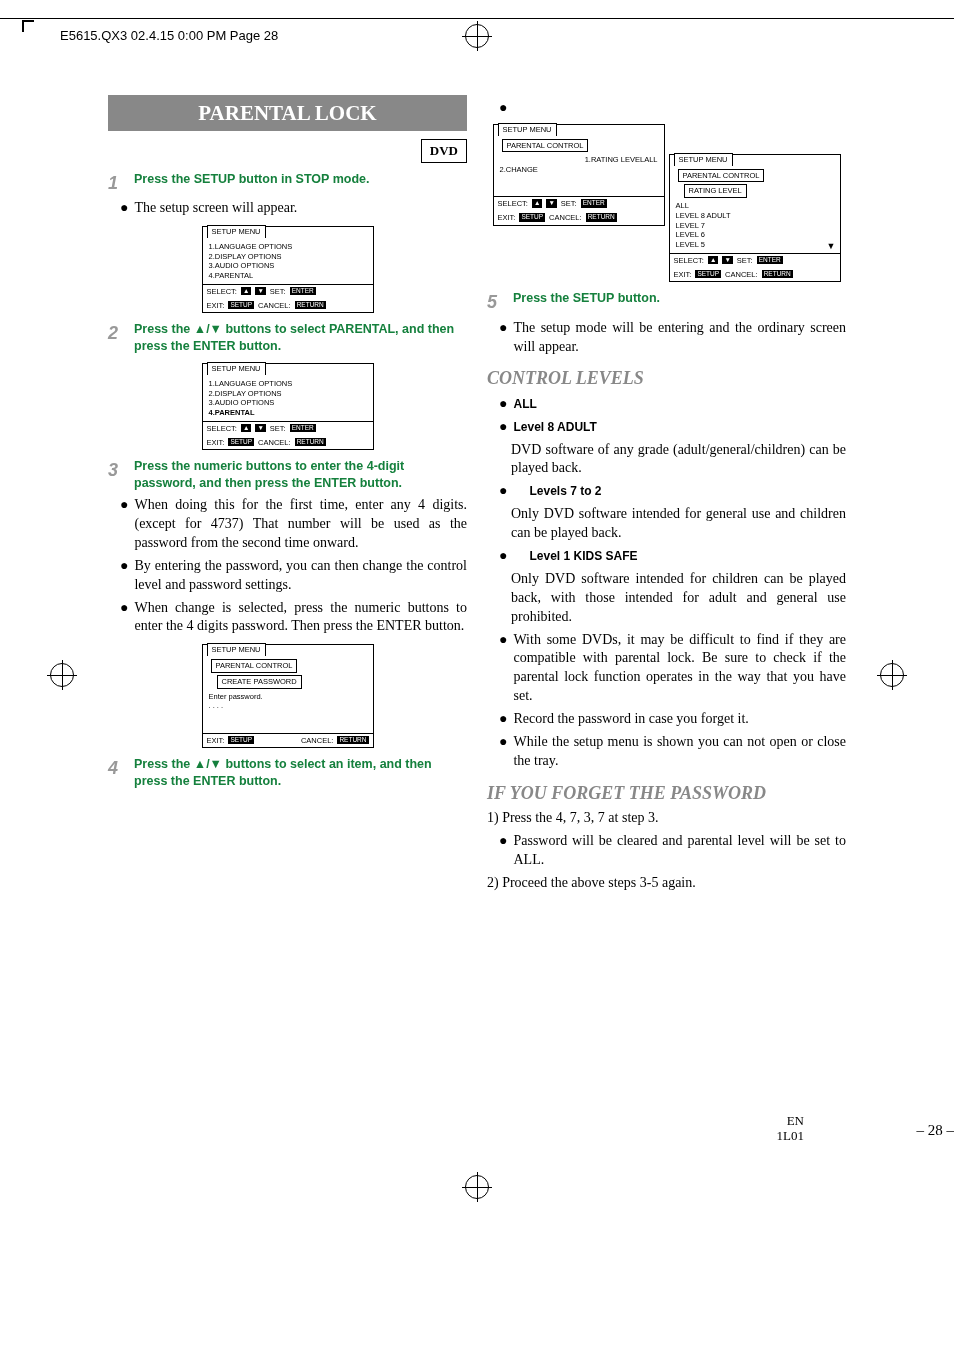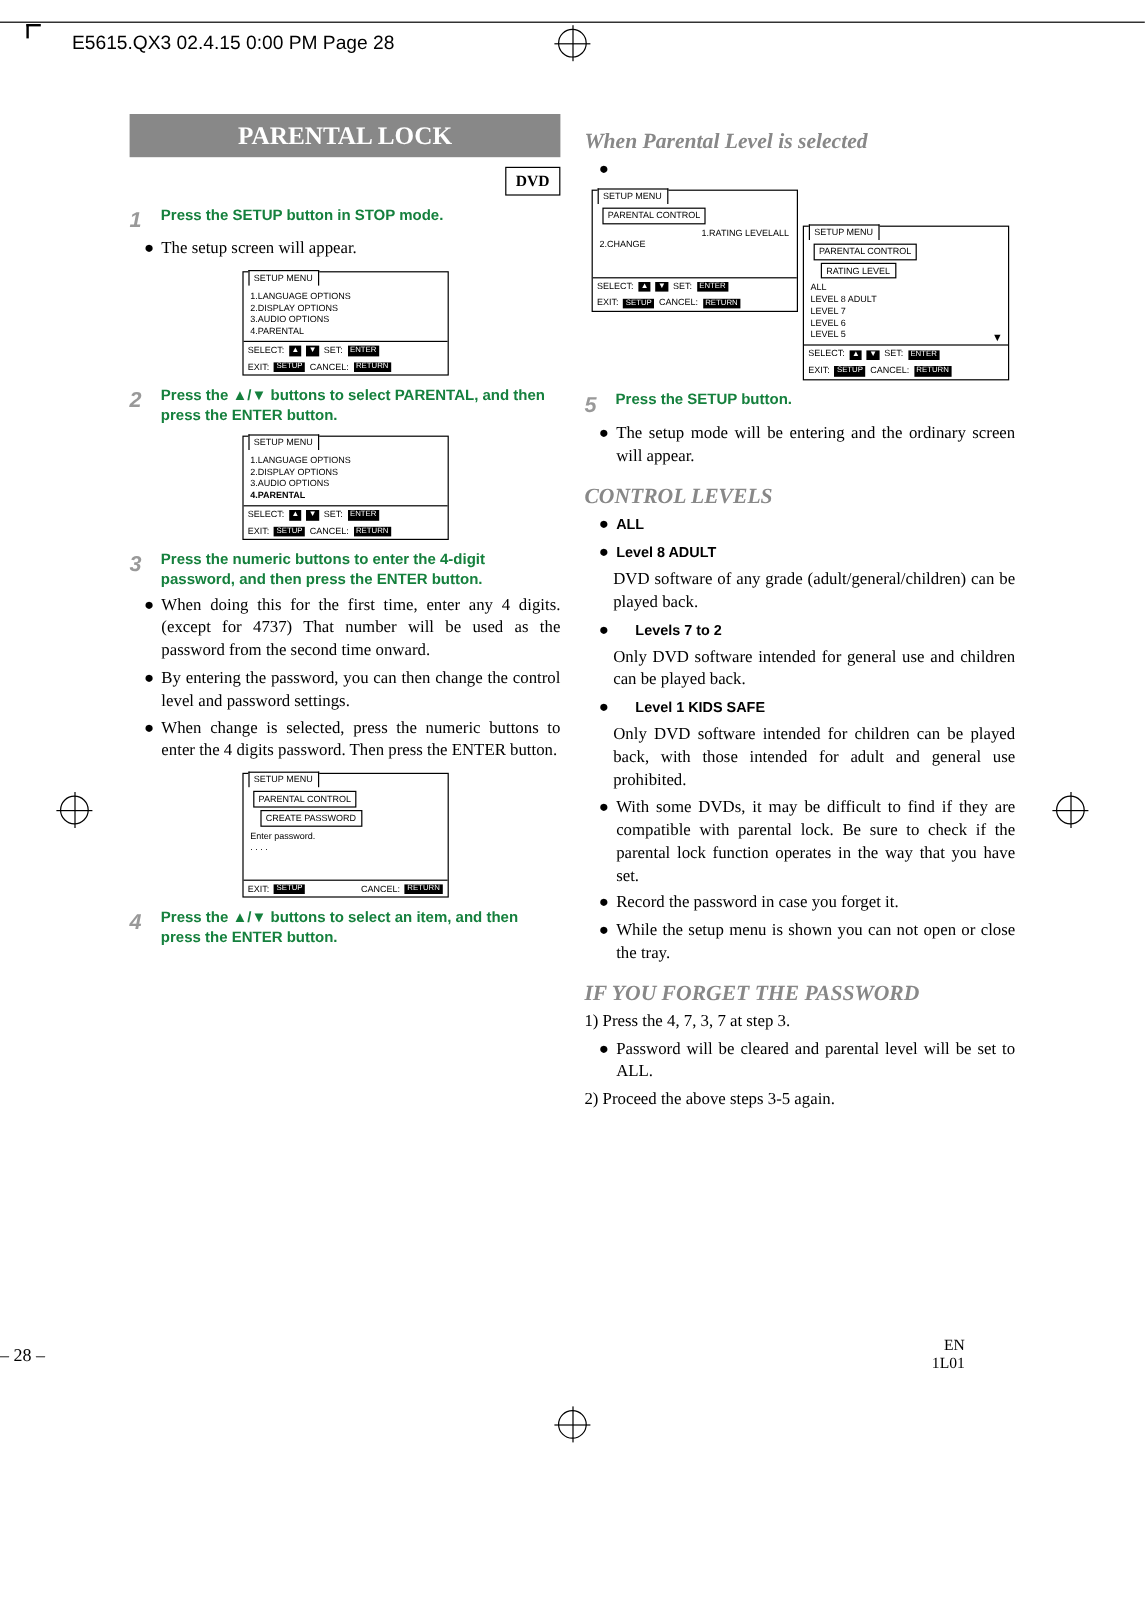--- a/index.html
+++ b/index.html
@@ -1,18 +1,18 @@
 <!DOCTYPE html>
 <html><head>
 <meta charset="utf-8">
 <style>
   body{margin:0;font-family:"Times New Roman",serif;font-size:14px;color:#000;background:#fff}
   .page{width:954px;height:1349px;position:relative;margin:0 auto;background:#fff}
   .hdr-line{position:absolute;top:18px;left:0;right:0;border-top:1px solid #000}
-  .hdr-txt{position:absolute;top:28px;left:60px;font-family:Arial,sans-serif;font-size:16px}
+  .hdr-txt{position:absolute;top:28px;left:60px;font-family:Arial,sans-serif;font-size:13px}
   .crop-tl{position:absolute;top:20px;left:22px;width:12px;height:12px}
   .crop-tl::before{content:"";position:absolute;top:0;left:0;width:2px;height:12px;background:#000}
   .crop-tl::after{content:"";position:absolute;top:0;left:0;width:12px;height:2px;background:#000}
   .reg{position:absolute;width:22px;height:22px;border:1px solid #000;border-radius:50%}
   .reg::before{content:"";position:absolute;left:50%;top:-4px;height:30px;border-left:1px solid #000}
   .reg::after{content:"";position:absolute;top:50%;left:-4px;width:30px;border-top:1px solid #000}
   .reg-top{top:24px;left:50%;transform:translateX(-50%)}
   .reg-right{top:50%;right:50px;transform:translateY(-50%)}
   .reg-left{top:50%;left:50px;transform:translateY(-50%)}
   .reg-bot{bottom:150px;left:50%;transform:translateX(-50%)}
@@ -29,28 +29,28 @@
   .bp-txt{flex:1;text-align:justify}
   .ind{margin-left:24px;text-align:justify}
   .subhead{color:#888;font-family:"Times New Roman",serif;font-style:italic;font-weight:bold;font-size:18px;margin:10px 0 4px}
   .bold-hdr{font-family:Arial,sans-serif;font-weight:bold;font-size:12px;margin-left:24px}
   .notes{font-weight:bold;margin-top:10px}
   
   .menu{border:1px solid #000;width:170px;margin:8px auto 6px;font-family:Arial,sans-serif;font-size:7.5px;line-height:1.3}
   .menu-tab{border:1px solid #000;border-bottom:none;display:inline-block;padding:1px 4px;margin-left:4px;margin-top:-1px;background:#fff;position:relative;top:-1px}
   .menu-body{padding:3px 6px 3px 6px;min-height:38px}
   .menu-line{display:flex;justify-content:flex-end}
-  .menu-foot{border-top:1px solid #000;padding:2px 4px;display:flex;flex-wrap:wrap;gap:2px 4px;align-items:flex-end}
+  .menu-foot{border-top:1px solid #000;padding:2px 4px;display:flex;flex-wrap:wrap;gap:2px 4px;align-items:flex-start}
   .kbox{background:#000;color:#fff;padding:0 2px;font-size:6.5px;display:inline-block}
   .sel-item{font-weight:bold}
   .menu-sub{border:1px solid #000;margin:2px 4px 0 8px;padding:1px 4px;display:inline-block;background:#fff}
   .menu-group{display:flex;gap:4px;justify-content:center;flex-wrap:wrap;margin:6px 0}
   .menu-wrap{display:inline-block;vertical-align:top}
   .tri{font-size:9px}
-  .foot{position:absolute;bottom:210px;left:0;right:0;text-align:left;font-size:15px}
+  .foot{position:absolute;bottom:210px;left:0;right:0;text-align:right;font-size:15px}
   .foot-en{position:absolute;bottom:205px;right:150px;font-size:13px;text-align:right;line-height:1.2}
 </style>
 </head>
 <body>
 
 <div class="page">
   <div class="hdr-line"></div>
   <div class="crop-tl"></div>
   <div class="hdr-txt">E5615.QX3  02.4.15 0:00 PM  Page 28</div>
   <div class="reg reg-top"></div>
@@ -156,21 +156,20 @@
         </div>
       </div>
 
       <div class="step">
         <div class="step-num">4</div>
         <div class="step-txt">Press the ▲/▼ buttons to select an item, and then press the ENTER button.</div>
       </div>
     </div>
 
     <div class="col">
-      <div class="subhead">When Parental Level is selected</div>
       <div class="bullet-p">
           <div class="bp-dot">●</div>
         </div>
 
       <div class="menu-group">
         <div class="menu-wrap">
           <div class="menu" style="margin:0">
             <span class="menu-tab">SETUP MENU</span><br>
             <span class="menu-sub">PARENTAL CONTROL</span>
             <div class="menu-body">

